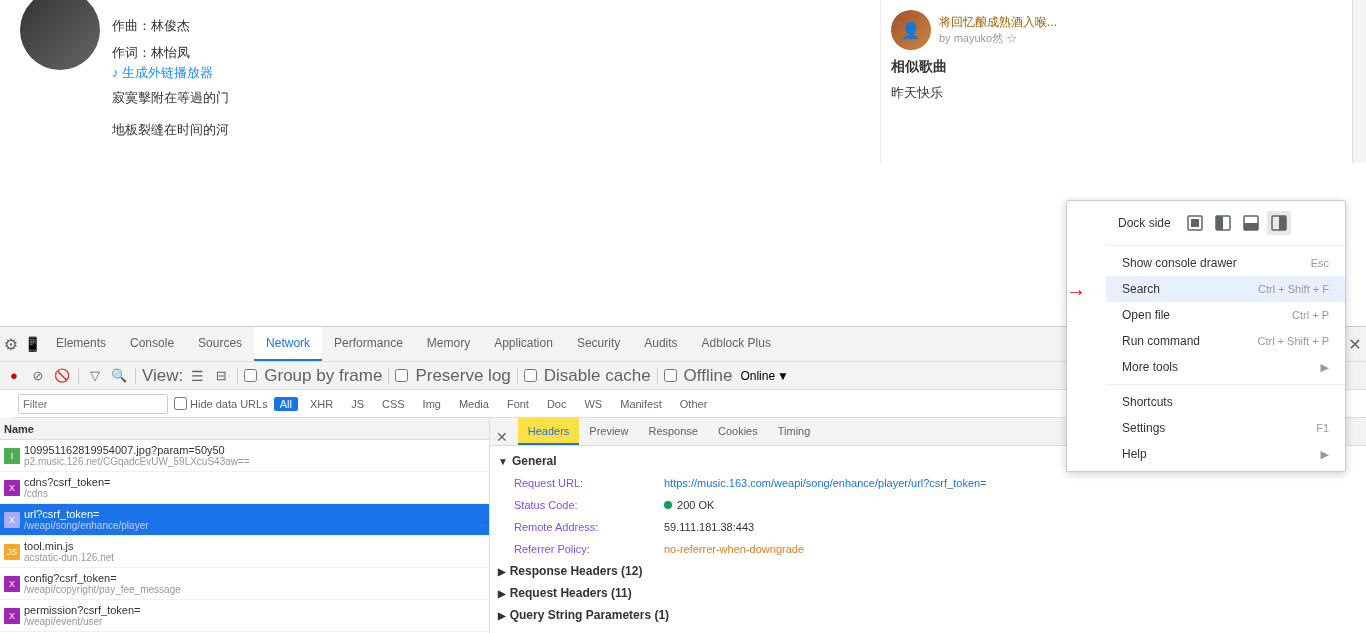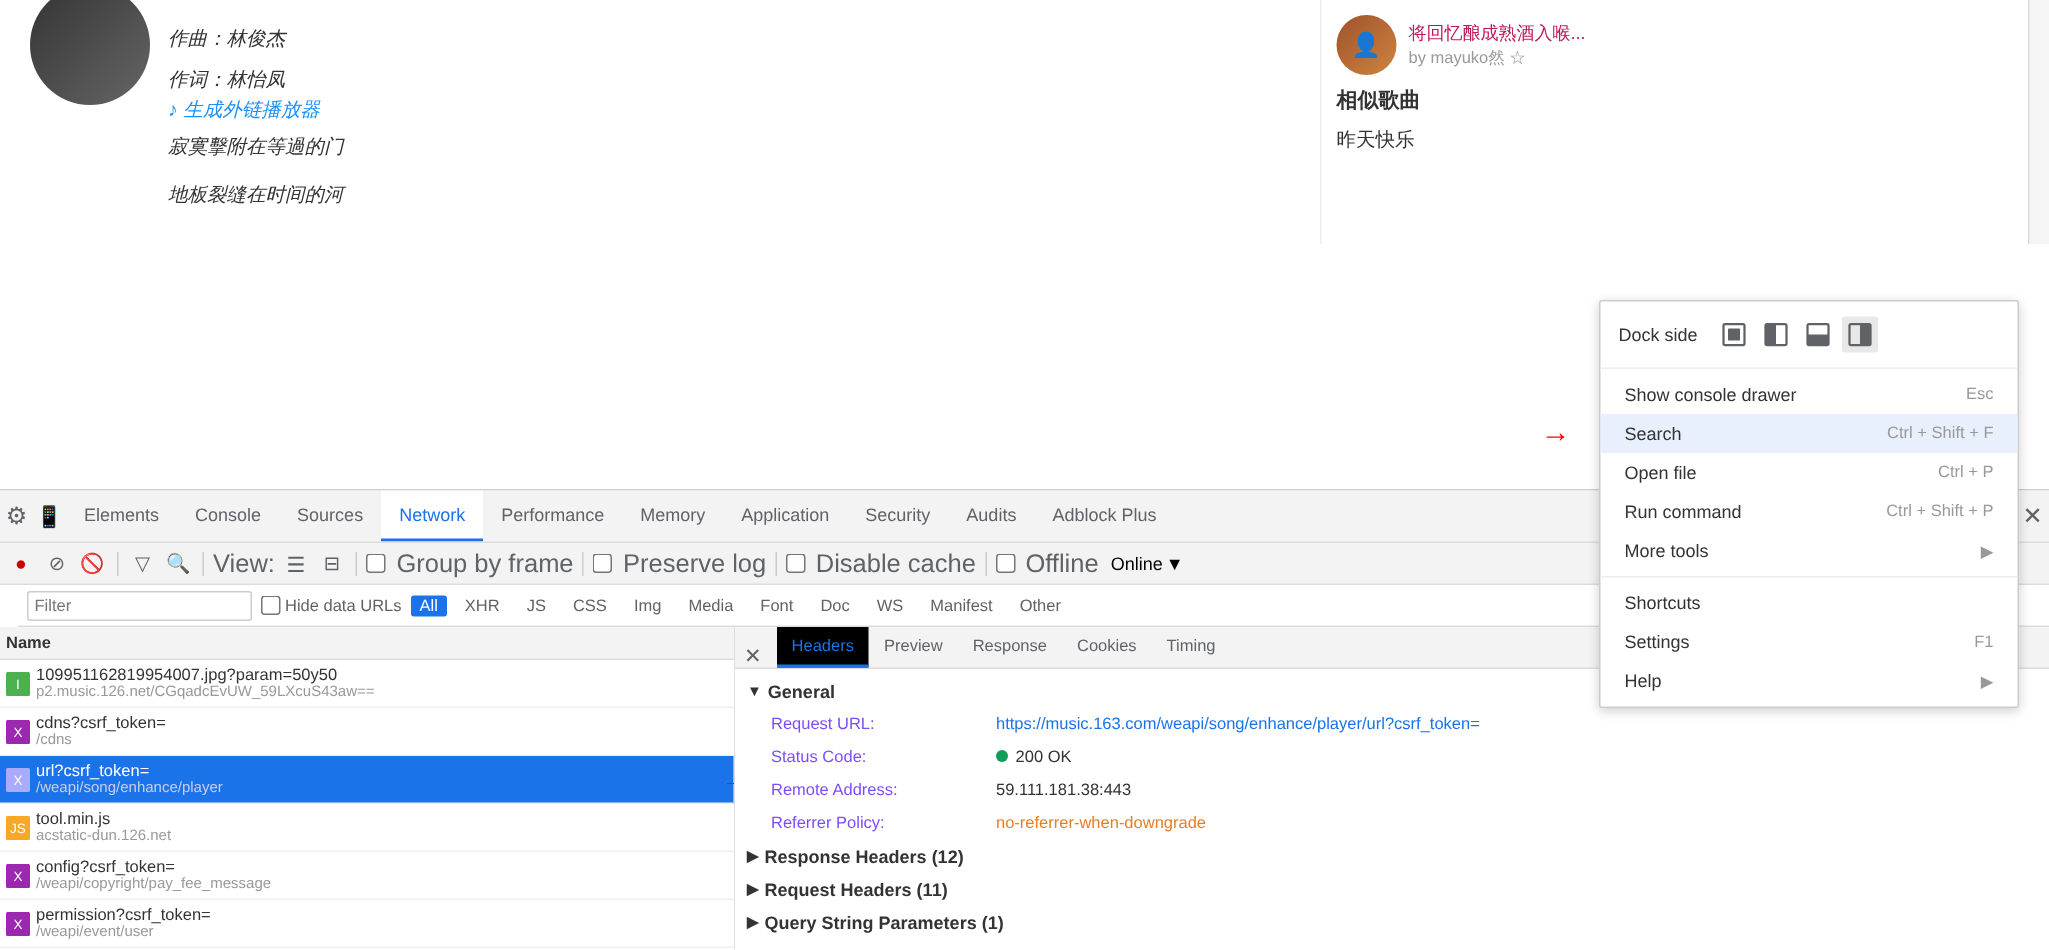--- a/index.html
+++ b/index.html
@@ -51,21 +51,21 @@
     }
 
     .similar-section h3 { font-size: 14px; color: #333; margin-bottom: 8px; }
 
     .artist-card {
       display: flex;
       align-items: center;
       margin-bottom: 8px;
     }
 
-    .artist-info .title { font-size: 12px; color: #be185d; }
+    .artist-info .title { font-size: 12px; color: #a16207; }
     .artist-info .by { font-size: 11px; color: #999; }
 
     .similar-song { font-size: 13px; color: #333; margin-top: 8px; }
 
     
     .devtools {
       position: absolute;
       bottom: 0;
       left: 0;
       right: 0;
@@ -277,21 +277,21 @@
       align-items: center;
       cursor: pointer;
       font-size: 11px;
       color: #5f6368;
       border-bottom: 2px solid transparent;
     }
 
     .detail-tab.active {
       color: #1a73e8;
       border-bottom: 2px solid #1a73e8;
-      background: #000000;
+      background: #fde047;
     }
 
     
     .detail-content { padding: 4px 8px; }
 
     .section-header {
       display: flex;
       align-items: center;
       padding: 4px 0;
       cursor: pointer;
@@ -330,20 +330,21 @@
     .dropdown-menu {
       position: absolute;
       right: 20px;
       top: 200px;
       width: 280px;
       background: #fff;
       border: 1px solid #ccc;
       box-shadow: 0 2px 8px rgba(0,0,0,0.2);
       z-index: 100;
       border-radius: 2px;
+      padding-left: 39px;
     }
 
     .dropdown-section {
       padding: 4px 0;
       border-bottom: 1px solid #eee;
     }
 
     .dropdown-section:last-child { border-bottom: none; }
 
     .dropdown-item {
@@ -434,21 +435,21 @@
       display: inline-block;
       margin-right: 2px;
     }
   </style>
 </head>
 <body>
 
 <div class="webpage-area">
   <div class="webpage-left">
 
-    <div style="display:flex; align-items:flex-start; gap:12px;font-style:italic;">
+    <div style="display:flex; align-items:flex-start; gap:12px;">
       <div style="width:80px; height:80px; border-radius:50%; background: linear-gradient(135deg, #333, #666); margin-top: -20px;"></div>
       <div style="margin-top:0;">
         <div class="song-info">
           <span class="label">作曲：</span><span class="value">林俊杰</span>
         </div>
         <div class="song-info">
           <span class="label">作词：</span><span class="value">林怡凤</span>
         </div>
         <a class="external-link">♪ 生成外链播放器</a>
         <div class="lyrics" style="margin-top:4px;">寂寞擊附在等過的门</div>

